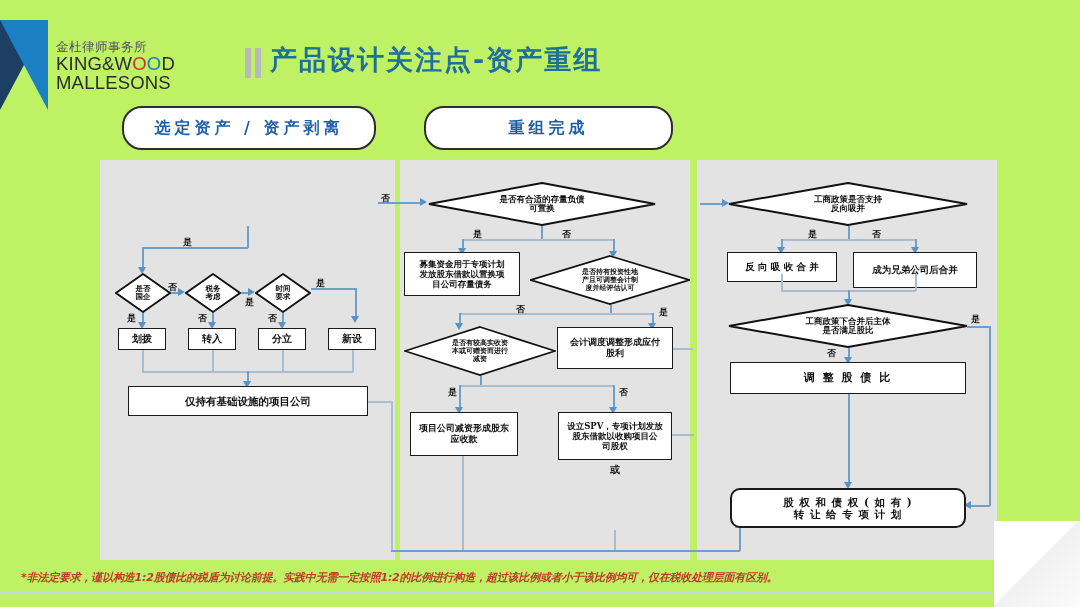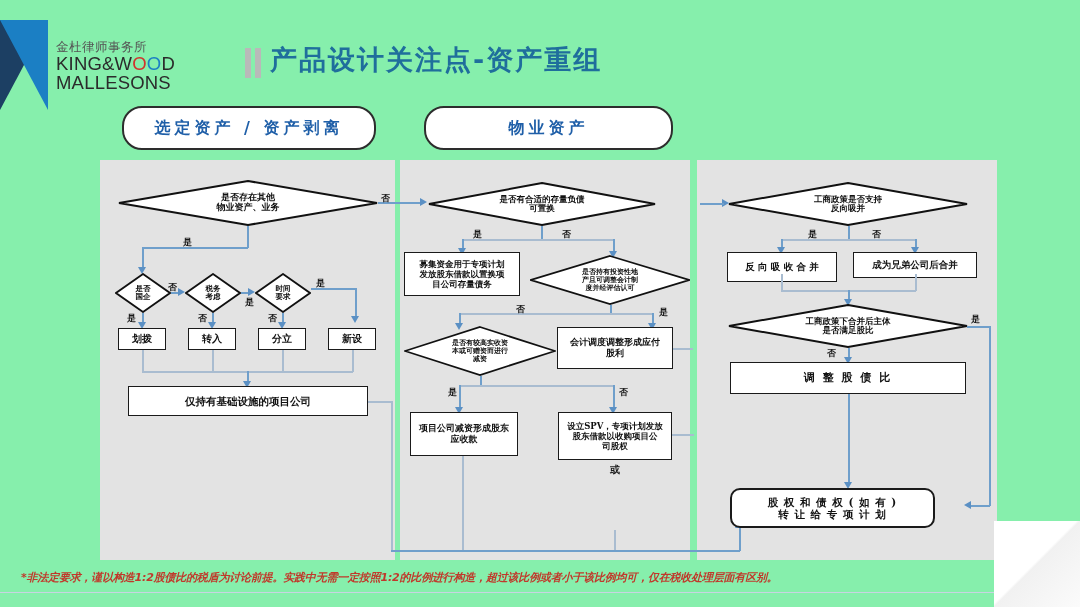--- a/index.html
+++ b/index.html
@@ -8,21 +8,21 @@
   }
   body {
     width: 1080px; height: 607px;
     position: relative;
     overflow: hidden;
     font-family: "Liberation Serif", "DejaVu Serif", serif;
     -webkit-font-smoothing: antialiased;
   }
   #slide {
     position: absolute; inset: 0;
-    background: #86efac;
+    background: #bef264;
   }
 
   
   .logo-mark {
     position: absolute; left: 0; top: 20px;
     width: 48px; height: 90px;
     overflow: hidden;
   }
   .logo-tri-dark {
     position: absolute; left: 0; top: 0;
@@ -210,33 +210,27 @@
   <div class="title-row">
     <span class="title-bars">
       <span class="title-bar"></span>
       <span class="title-bar"></span>
     </span>
     <span class="title-text">产品设计关注点-资产重组</span>
   </div>
 
   <div class="tabs">
     <div class="tab t1">选定资产 / 资产剥离</div>
-    <div class="tab t2">物业资产</div>
+    <div class="tab t2">重组完成</div>
   </div>
 
   <div class="panel p1"></div>
   <div class="panel p2"></div>
   <div class="panel p3"></div>
 
-  <div class="diamond-wrap" style="left:118px; top:180px; width:260px; height:46px;">
-    <svg width="260" height="46" viewBox="0 0 260 46">
-        <polygon points="130,1 259,23 130,45 1,23" fill="#fff" stroke="#111" stroke-width="2"></polygon>
-      </svg>
-    <div class="diamond-label" style="font-size:9px;">是否存在其他<br>物业资产、业务</div>
-  </div>
 
   <div class="conn h" style="left:378px; top:202px; width:44px;"></div>
   <div class="arrow right" style="left:420px; top:198px;"></div>
   <div class="elabel" style="left:381px; top:192px;">否</div>
 
   <div class="conn v" style="left:247px; top:226px; height:22px;"></div>
   <div class="conn h" style="left:142px; top:247px; width:106px;"></div>
   <div class="conn v" style="left:142px; top:247px; height:22px;"></div>
   <div class="arrow down" style="left:138px; top:267px;"></div>
   <div class="elabel" style="left:183px; top:236px;">是</div>
@@ -385,21 +379,21 @@
   <div class="conn v" style="left:848px; top:226px; height:14px;"></div>
   <div class="conn h thin" style="left:781px; top:239px; width:135px;"></div>
   <div class="conn v" style="left:781px; top:239px; height:10px;"></div>
   <div class="arrow down" style="left:777px; top:247px;"></div>
   <div class="conn v" style="left:915px; top:239px; height:10px;"></div>
   <div class="arrow down" style="left:911px; top:247px;"></div>
   <div class="elabel" style="left:808px; top:228px;">是</div>
   <div class="elabel" style="left:872px; top:228px;">否</div>
 
   <div class="node box" style="left:727px; top:252px; width:110px; height:30px; font-size:9.5px;">反 向 吸 收 合 并</div>
-  <div class="node box" style="left:853px; top:252px; width:124px; height:26px; font-size:9.5px;">成为兄弟公司后合并</div>
+  <div class="node box" style="left:853px; top:252px; width:124px; height:36px; font-size:9.5px;">成为兄弟公司后合并</div>
 
   <div class="conn v thin" style="left:781px; top:274px; height:17px;"></div>
   <div class="conn v thin" style="left:915px; top:274px; height:17px;"></div>
   <div class="conn h thin" style="left:781px; top:290px; width:135px;"></div>
   <div class="conn v" style="left:848px; top:290px; height:11px;"></div>
   <div class="arrow down" style="left:844px; top:299px;"></div>
 
   <div class="diamond-wrap" style="left:728px; top:304px; width:240px; height:44px;">
     <svg width="240" height="44" viewBox="0 0 240 44">
         <polygon points="120,1 239,22 120,43 1,22" fill="#fff" stroke="#111" stroke-width="2"></polygon>
@@ -415,20 +409,20 @@
 
   <div class="conn v" style="left:848px; top:348px; height:12px;"></div>
   <div class="arrow down" style="left:844px; top:357px;"></div>
   <div class="elabel" style="left:827px; top:347px;">否</div>
 
   <div class="node box" style="left:730px; top:362px; width:236px; height:32px; font-size:11px; letter-spacing:2px;">调 整 股 债 比</div>
 
   <div class="conn v" style="left:848px; top:394px; height:90px;"></div>
   <div class="arrow down" style="left:844px; top:482px;"></div>
 
-  <div class="node box rounded" style="left:730px; top:488px; width:205px; height:40px; font-size:10.5px; letter-spacing:1px;">股 权 和 债 权 ( 如 有 )<br>转 让 给 专 项 计 划</div>
+  <div class="node box rounded" style="left:730px; top:488px; width:236px; height:40px; font-size:10.5px; letter-spacing:1px;">股 权 和 债 权 ( 如 有 )<br>转 让 给 专 项 计 划</div>
 
   <div class="footrule"></div>
   <div class="footnote">*非法定要求，谨以构造1:2股债比的税盾为讨论前提。实践中无需一定按照1:2的比例进行构造，超过该比例或者小于该比例均可，仅在税收处理层面有区别。</div>
   <div class="pagenum">31</div>
   <div class="corner-fold"></div>
 
 </div>
 
 </body></html>

